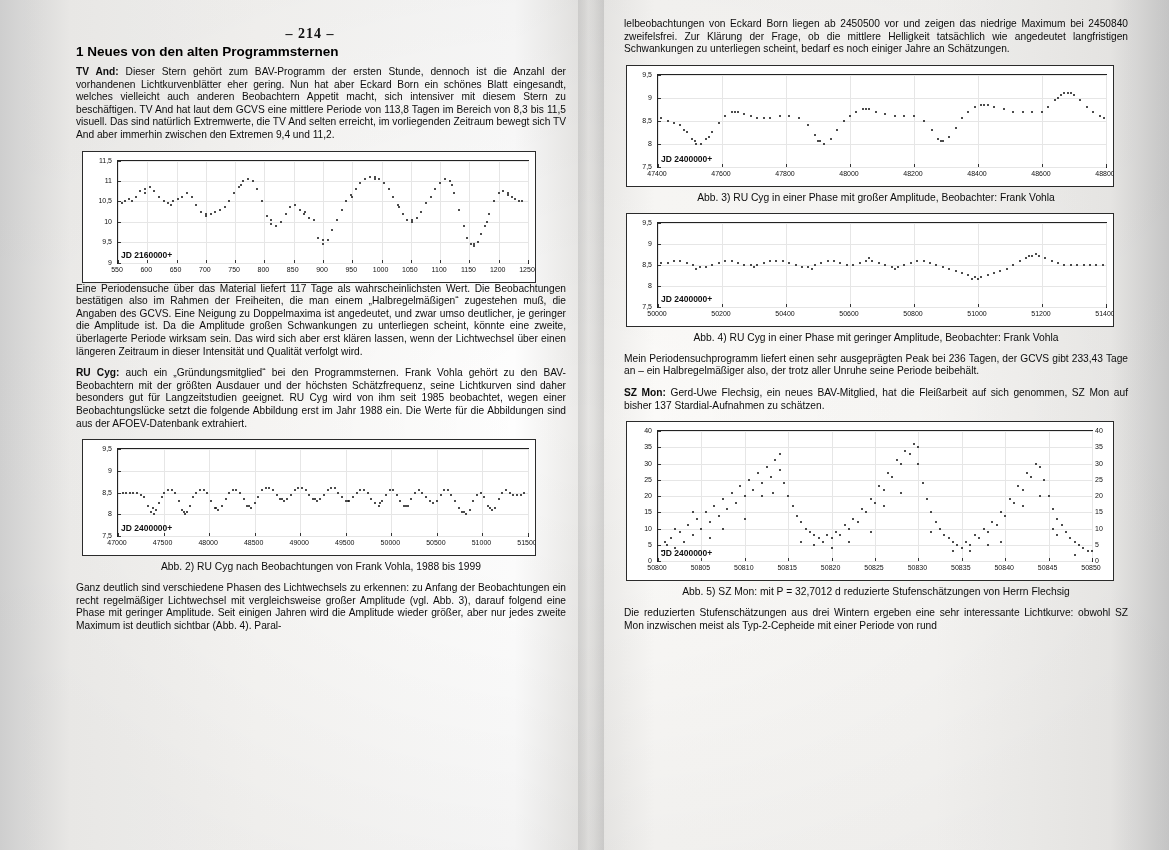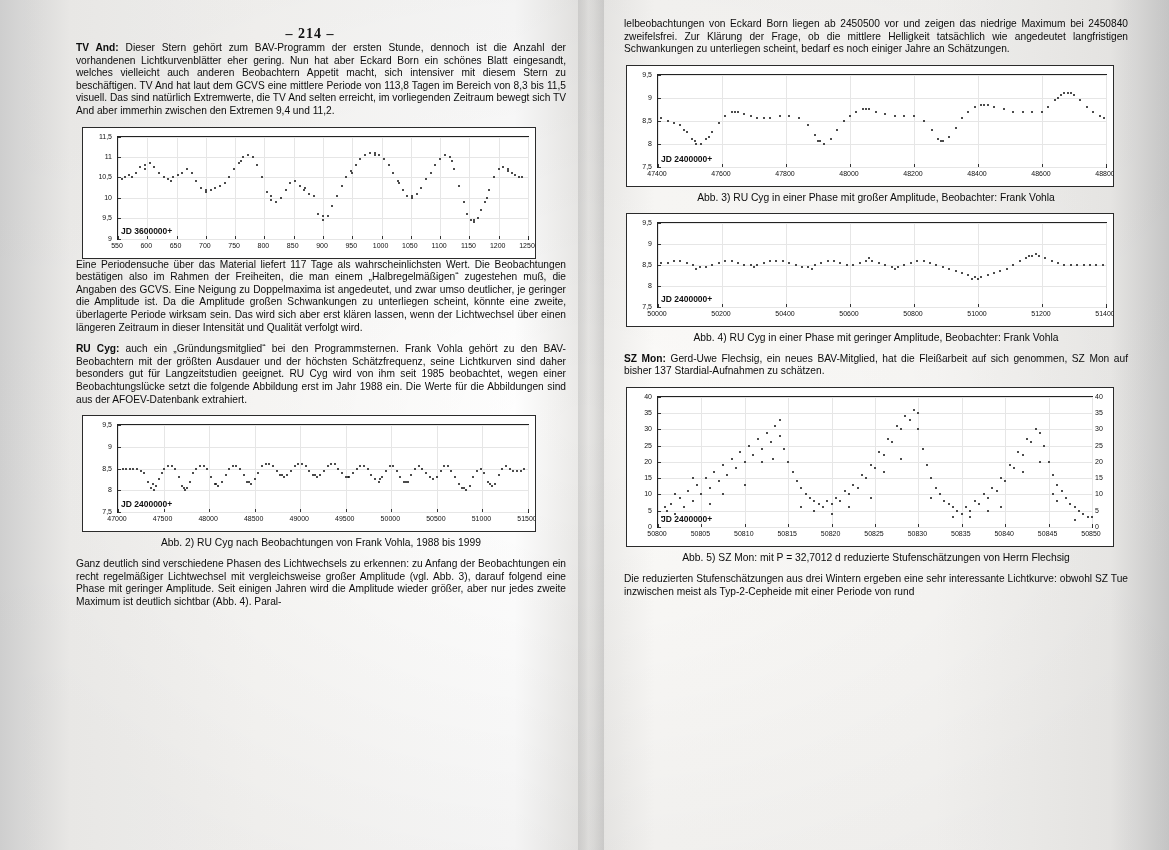--- a/index.html
+++ b/index.html
@@ -69,20 +69,21 @@
 </style>
 </head>
 <body>
 
 <div class="scan"></div>
 <div class="gutter"></div>
 
 <div class="page left">
   <div class="folio">– 214 –</div>
   <div style="padding:0 14px 0 36px;">
+    <div class="h2">1  Neues von den alten Programmsternen</div>
     <p class="body"><b>TV And:</b><span> Dieser Stern gehört zum BAV-Programm der ersten Stunde, dennoch ist die Anzahl der vorhandenen Lichtkurvenblätter eher gering. Nun hat aber Eckard Born ein schönes Blatt eingesandt, welches vielleicht auch anderen Beobachtern Appetit macht, sich intensiver mit diesem Stern zu beschäftigen. TV And hat laut dem GCVS eine mittlere Periode von 113,8 Tagen im Bereich von 8,3 bis 11,5 visuell. Das sind natürlich Extremwerte, die TV And selten erreicht, im vorliegenden Zeitraum bewegt sich TV And aber immerhin zwischen den Extremen 9,4 und 11,2.</span></p>
 
     <div class="fig" id="fig-abb1" style="width:452px;height:130px;margin-left:6px;">
       <div class="plot">
           <div class="axisbox" style="left: 34px; top: 8px; width: 410px; height: 102px;">
             <div class="vgrid" style="left: 0px;"></div>
             <div class="vgrid" style="left: 29.2857px;"></div>
             <div class="vgrid" style="left: 58.5714px;"></div>
             <div class="vgrid" style="left: 87.8571px;"></div>
             <div class="vgrid" style="left: 117.143px;"></div>
@@ -243,21 +244,21 @@
           <div class="xlab" style="left: 180.429px; top: 114px;">800</div>
           <div class="xlab" style="left: 209.714px; top: 114px;">850</div>
           <div class="xlab" style="left: 239px; top: 114px;">900</div>
           <div class="xlab" style="left: 268.286px; top: 114px;">950</div>
           <div class="xlab" style="left: 297.571px; top: 114px;">1000</div>
           <div class="xlab" style="left: 326.857px; top: 114px;">1050</div>
           <div class="xlab" style="left: 356.143px; top: 114px;">1100</div>
           <div class="xlab" style="left: 385.429px; top: 114px;">1150</div>
           <div class="xlab" style="left: 414.714px; top: 114px;">1200</div>
           <div class="xlab" style="left: 444px; top: 114px;">1250</div>
-          <div class="jd" style="left: 38px; top: 98px;">JD 3600000+</div>
+          <div class="jd" style="left: 38px; top: 98px;">JD 2160000+</div>
         </div>
     </div>
 
     <p class="body">Eine Periodensuche über das Material liefert 117 Tage als wahrscheinlichsten Wert. Die Beobachtungen bestätigen also im Rahmen der Freiheiten, die man einem „Halbregelmäßigen“ zugestehen muß, die Angaben des GCVS. Eine Neigung zu Doppelmaxima ist angedeutet, und zwar umso deutlicher, je geringer die Amplitude ist. Da die Amplitude großen Schwankungen zu unterliegen scheint, könnte eine zweite, überlagerte Periode wirksam sein. Das wird sich aber erst klären lassen, wenn der Lichtwechsel über einen längeren Zeitraum in dieser Intensität und Qualität verfolgt wird.</p>
     <p class="body"><b>RU Cyg:</b><span> auch ein „Gründungsmitglied“ bei den Programmsternen. Frank Vohla gehört zu den BAV-Beobachtern mit der größten Ausdauer und der höchsten Schätzfrequenz, seine Lichtkurven sind daher besonders gut für Langzeitstudien geeignet. RU Cyg wird von ihm seit 1985 beobachtet, wegen einer Beobachtungslücke setzt die folgende Abbildung erst im Jahr 1988 ein. Die Werte für die Abbildungen sind aus der AFOEV-Datenbank extrahiert.</span></p>
 
     <div class="fig" id="fig-abb2" style="width:452px;height:115px;margin-left:6px;">
       <div class="plot">
           <div class="axisbox" style="left: 34px; top: 8px; width: 410px; height: 87px;">
             <div class="vgrid" style="left: 0px;"></div>
@@ -688,20 +689,21 @@
           <div class="xlab" style="left: 222px; top: 96px;">50600</div>
           <div class="xlab" style="left: 286px; top: 96px;">50800</div>
           <div class="xlab" style="left: 350px; top: 96px;">51000</div>
           <div class="xlab" style="left: 414px; top: 96px;">51200</div>
           <div class="xlab" style="left: 478px; top: 96px;">51400</div>
           <div class="jd" style="left: 34px; top: 80px;">JD 2400000+</div>
         </div>
     </div>
     <div class="caption">Abb. 4)  RU Cyg in einer Phase mit geringer Amplitude, Beobachter: Frank Vohla</div>
 
+    <p class="body">Mein Periodensuchprogramm liefert einen sehr ausgeprägten Peak bei 236 Tagen, der GCVS gibt 233,43 Tage an – ein Halbregelmäßiger also, der trotz aller Unruhe seine Periode beibehält.</p>
     <p class="body"><b>SZ Mon:</b><span> Gerd-Uwe Flechsig, ein neues BAV-Mitglied, hat die Fleißarbeit auf sich genommen, SZ Mon auf bisher 137 Stardial-Aufnahmen zu schätzen.</span></p>
 
     <div class="fig" id="fig-abb5" style="width:486px;height:158px;margin-left:2px;">
       <div class="plot">
           <div class="axisbox" style="left: 30px; top: 8px; width: 434px; height: 130px;">
             <div class="vgrid" style="left: 0px;"></div>
             <div class="vgrid" style="left: 43.4px;"></div>
             <div class="vgrid" style="left: 86.8px;"></div>
             <div class="vgrid" style="left: 130.2px;"></div>
             <div class="vgrid" style="left: 173.6px;"></div>
@@ -895,15 +897,15 @@
           <div class="xlab" style="left: 290.4px; top: 142px;">50830</div>
           <div class="xlab" style="left: 333.8px; top: 142px;">50835</div>
           <div class="xlab" style="left: 377.2px; top: 142px;">50840</div>
           <div class="xlab" style="left: 420.6px; top: 142px;">50845</div>
           <div class="xlab" style="left: 464px; top: 142px;">50850</div>
           <div class="jd" style="left: 34px; top: 126px;">JD 2400000+</div>
         </div>
     </div>
     <div class="caption">Abb. 5)  SZ Mon:  mit P = 32,7012 d reduzierte Stufenschätzungen von Herrn Flechsig</div>
 
-    <p class="body">Die reduzierten Stufenschätzungen aus drei Wintern ergeben eine sehr interessante Lichtkurve: obwohl SZ Tue inzwischen meist als Typ-2-Cepheide mit einer Periode von rund</p>
+    <p class="body">Die reduzierten Stufenschätzungen aus drei Wintern ergeben eine sehr interessante Lichtkurve: obwohl SZ Mon inzwischen meist als Typ-2-Cepheide mit einer Periode von rund</p>
   </div>
 </div>
 
 </body></html>

